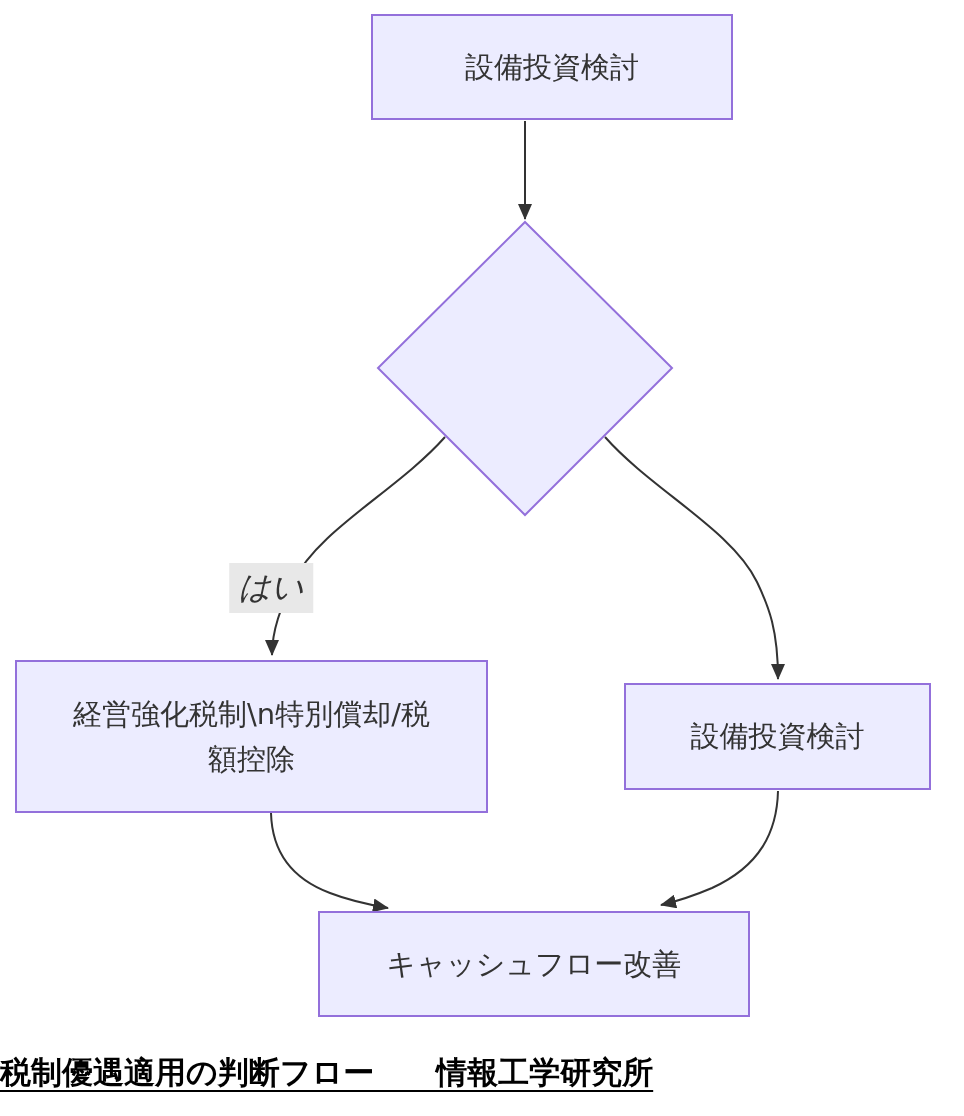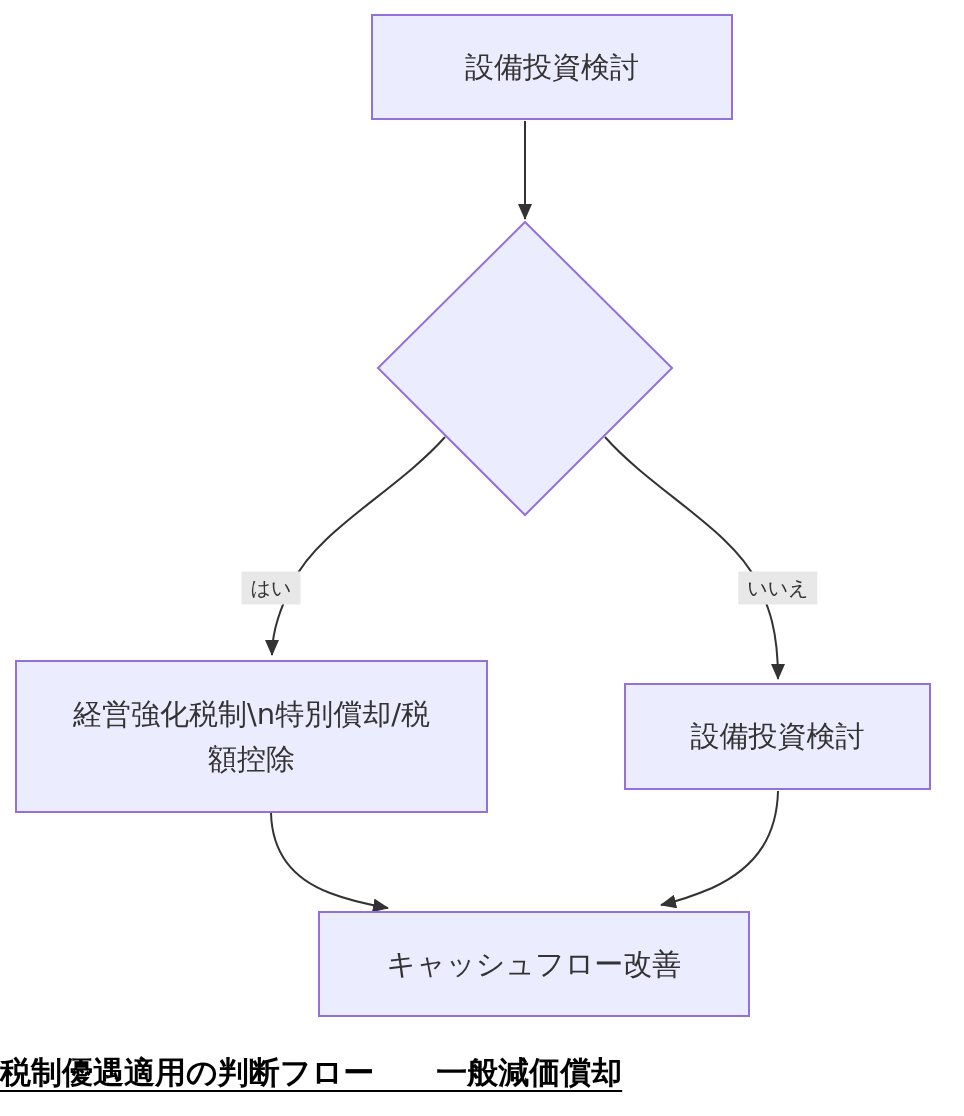--- a/index.html
+++ b/index.html
@@ -61,23 +61,24 @@
     left: 375px; top: 340px; width: 300px;
     text-align: center;
     color: var(--text);
     font-size: 29px;
   }
   .edge-label {
     position: absolute;
     transform: translate(-50%, -50%);
     background: var(--edge_label_bg);
     color: var(--text);
-    font-size: 20px;
+    font-size: 32px;
     padding: 3px 9px;
     white-space: nowrap;
+    font-style: italic;
   }
   .edge-label-yes { left: 271px; top: 588px; }
   .edge-label-no  { left: 778px; top: 588px; }
   .caption {
     position: absolute;
     left: 0px; top: 1052px;
     color: var(--caption);
     font-size: 31px;
     font-weight: bold;
     text-decoration: underline;
@@ -106,29 +107,28 @@
 
     <polygon class="diamond-shape" points="525,222 672,368 525,515 378,368"></polygon>
   </svg>
 
   <div class="node node-start">
     <span class="node-label">設備投資検討</span>
   </div>
 
 
   <div class="edge-label edge-label-yes">はい</div>
-  <div class="edge-label edge-label-no">いいえ</div>
 
   <div class="node node-sme">
     <span class="node-label">経営強化税制\n特別償却/税額控除</span>
   </div>
 
   <div class="node node-general">
     <span class="node-label">設備投資検討</span>
   </div>
 
   <div class="node node-outcome">
     <span class="node-label">キャッシュフロー改善</span>
   </div>
 
-  <div class="caption">税制優遇適用の判断フロー　　一般減価償却</div>
+  <div class="caption">税制優遇適用の判断フロー　　情報工学研究所</div>
 
 </div>
 
 </body></html>

